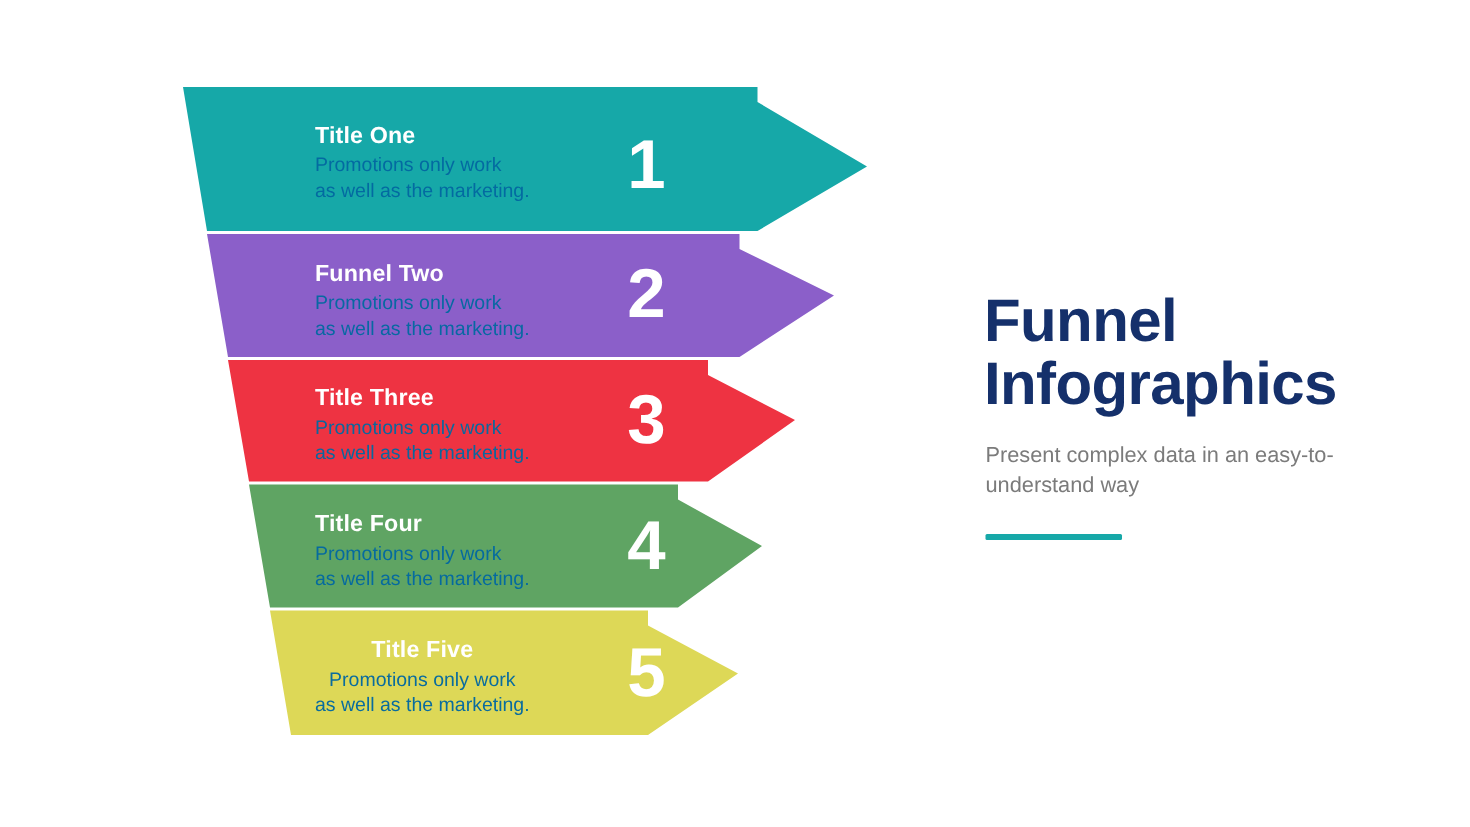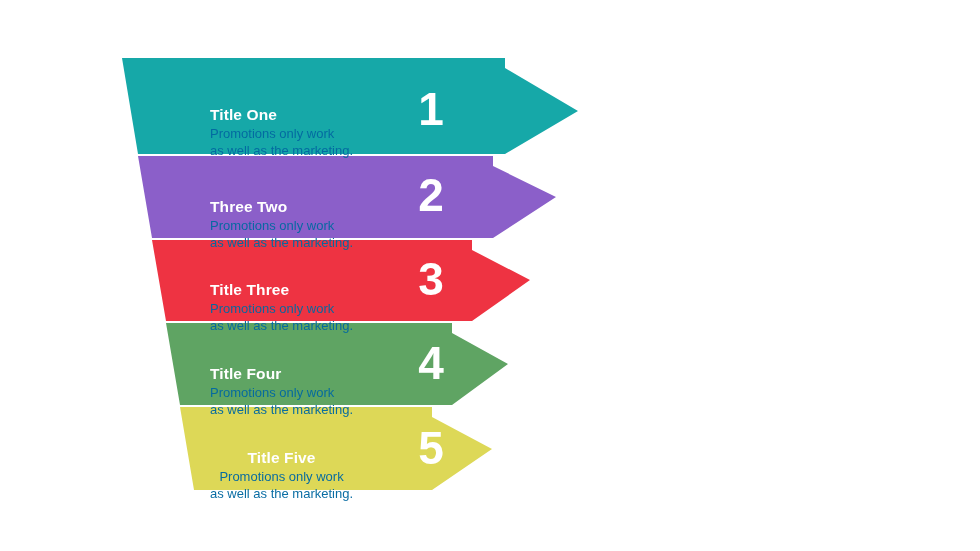--- a/index.html
+++ b/index.html
@@ -22,21 +22,20 @@
   #funnel-svg {
     position: absolute;
     left: 0;
     top: 0;
     width: 980px;
     height: 551px;
   }
   .band-text {
     position: absolute;
     pointer-events: none;
-    margin-top: 24px;
   }
   .band-title {
     font-size: 15.5px;
     font-weight: bold;
     color: #ffffff;
     letter-spacing: 0.1px;
     line-height: 1.1;
     margin: 0 0 3px 0;
     white-space: nowrap;
   }
@@ -105,21 +104,21 @@
   </svg>
 
   <div class="band-text" style="left: 210px; top: 82px;">
     <div class="band-title">Title One</div>
     <div class="band-desc">Promotions only work</div>
     <div class="band-desc">as well as the marketing.</div>
   </div>
   <div class="band-number" style="left: 409px; top: 86px;">1</div>
 
   <div class="band-text" style="left: 210px; top: 174px;">
-    <div class="band-title">Three Two</div>
+    <div class="band-title">Funnel Two</div>
     <div class="band-desc">Promotions only work</div>
     <div class="band-desc">as well as the marketing.</div>
   </div>
   <div class="band-number" style="left: 409px; top: 172px;">2</div>
 
   <div class="band-text" style="left: 210px; top: 257px;">
     <div class="band-title">Title Three</div>
     <div class="band-desc">Promotions only work</div>
     <div class="band-desc">as well as the marketing.</div>
   </div>
@@ -132,14 +131,22 @@
   </div>
   <div class="band-number" style="left: 409px; top: 340px;">4</div>
 
   <div class="band-text" style="left: 210px; top: 425px; text-align: center;">
     <div class="band-title">Title Five</div>
     <div class="band-desc">Promotions only work</div>
     <div class="band-desc">as well as the marketing.</div>
   </div>
   <div class="band-number" style="left: 409px; top: 425px;">5</div>
 
+  <div id="right-panel">
+    <h1 id="headline" style="color: rgb(21, 48, 107);">
+      <span class="hl-line">Funnel</span>
+      <span class="hl-line">Infographics</span>
+    </h1>
+    <p id="subtitle" style="color: rgb(123, 123, 123);">Present complex data in an easy-to-understand way</p>
+    <div id="accent-rule" style="background: rgb(22, 168, 168);"></div>
+  </div>
 
 </div>
 
 </body></html>

